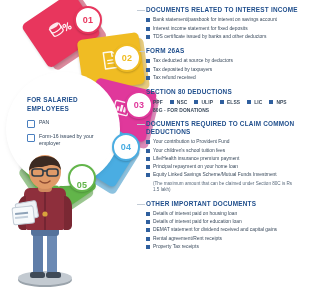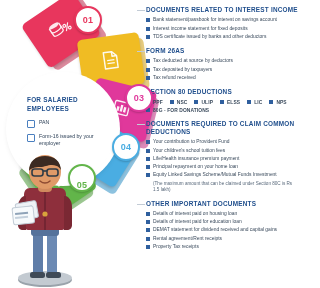--- a/index.html
+++ b/index.html
@@ -39,21 +39,21 @@
   .badge{
     position:absolute;width:24px;height:24px;border-radius:50%;
     background:#fff;border:2px solid #cfd6dd;
     display:flex;align-items:center;justify-content:center;
     font-size:9px;font-weight:bold;letter-spacing:.2px;
     box-shadow:0 1px 2px rgba(0,0,0,.2);
     z-index:9;
   }
   #b1{left:78px;top:14px;}
   #b2{left:117px;top:52px;}
-  #b3{left:129px;top:92px;text-align:right;}
+  #b3{left:129px;top:99px;text-align:right;}
   #b4{left:116px;top:141px;}
   #b5{left:72px;top:172px;align-items:flex-end;}
 
   
   .hub{
     position:absolute;left:14px;top:84px;width:106px;height:106px;
     border-radius:50%;background:#ffffff;
     box-shadow:0 0 0 4px #ffffff, 0 2px 7px rgba(0,0,0,.22);
     z-index:6;
   }
@@ -158,20 +158,23 @@
       <span class="ic">
         <svg width="20" height="19" viewBox="0 0 22 21" fill="none">
           <path d="M11 2.5 20 10v9H2v-9z" stroke="#fff" stroke-width="1.6" fill="none" stroke-linejoin="round"></path>
           <path d="M8.4 10h5M8.4 12.2h5M12 10c1.2 0 1.2 2.2 0 2.2H9.6l3.4 3.4" stroke="#fff" stroke-width="1.2" fill="none" stroke-linecap="round" stroke-linejoin="round"></path>
         </svg>
       </span>
     </div>
 
     <div class="badge" id="b1" style="color: rgb(232, 54, 93); border-color: rgb(232, 54, 93); align-items: center;">
       <span>01</span>
+    </div>
+    <div class="badge" id="b2" style="color: rgb(240, 188, 35); border-color: rgb(240, 188, 35);">
+      <span>02</span>
     </div>
     <div class="badge" id="b3" style="color: rgb(224, 56, 155); border-color: rgb(224, 56, 155);">
       <span>03</span>
     </div>
     <div class="badge" id="b4" style="color: rgb(74, 173, 226); border-color: rgb(74, 173, 226);">
       <span>04</span>
     </div>
     <div class="badge" id="b5" style="color: rgb(98, 181, 74); border-color: rgb(98, 181, 74);">
       <span>05</span>
     </div>

